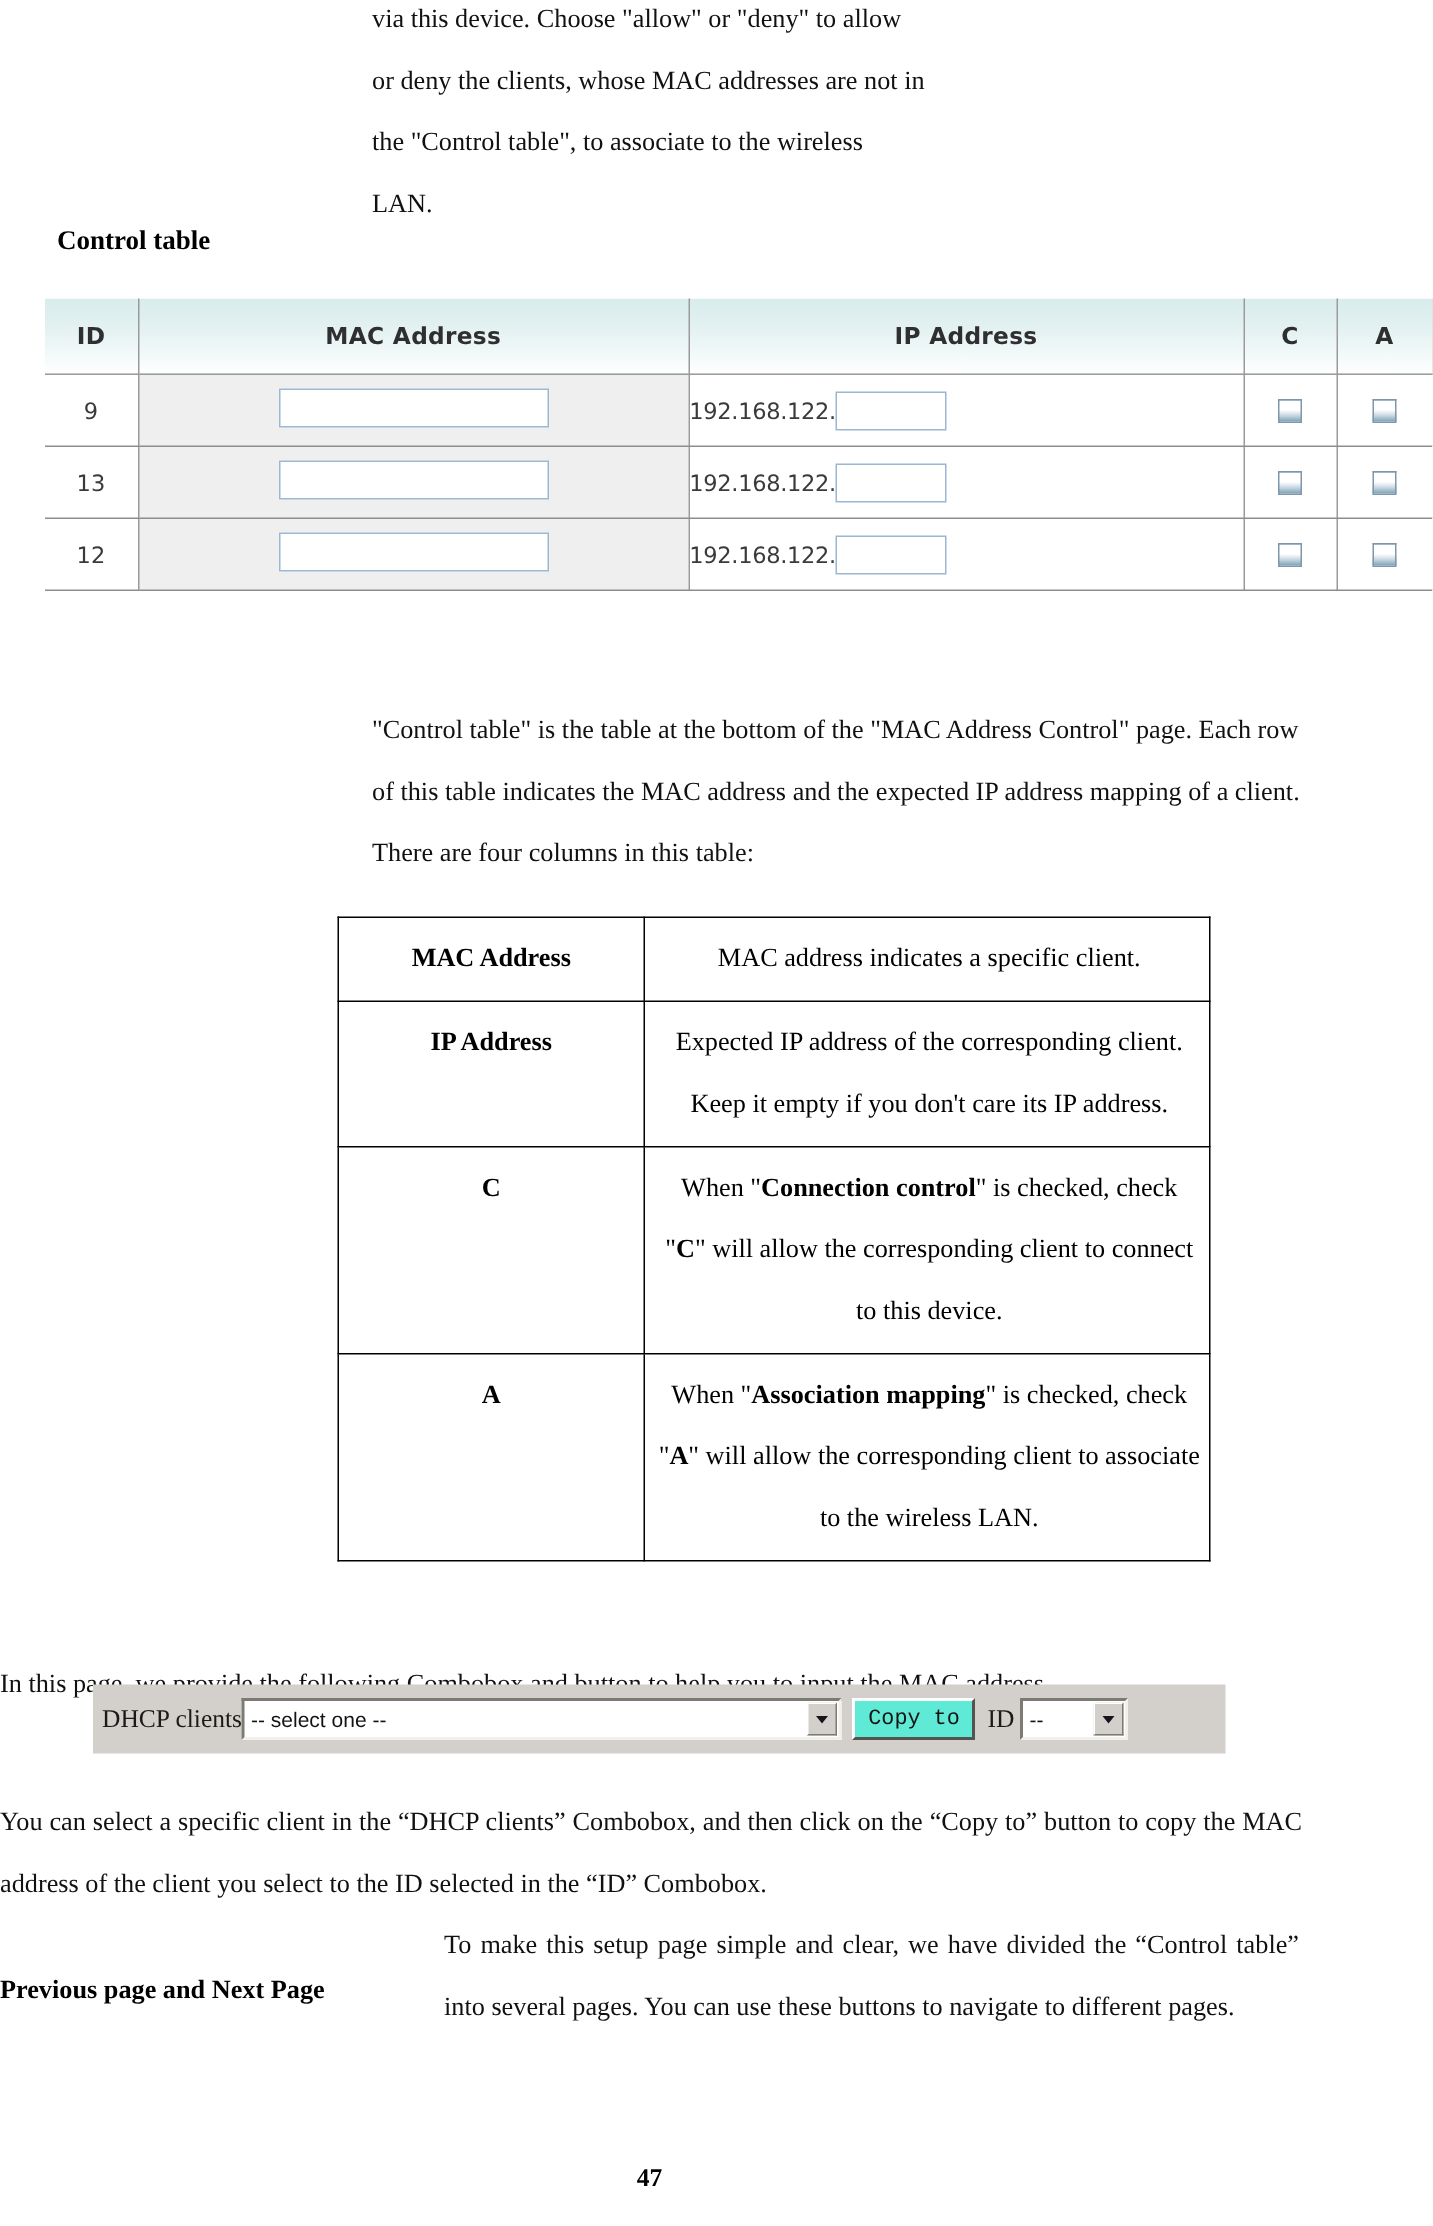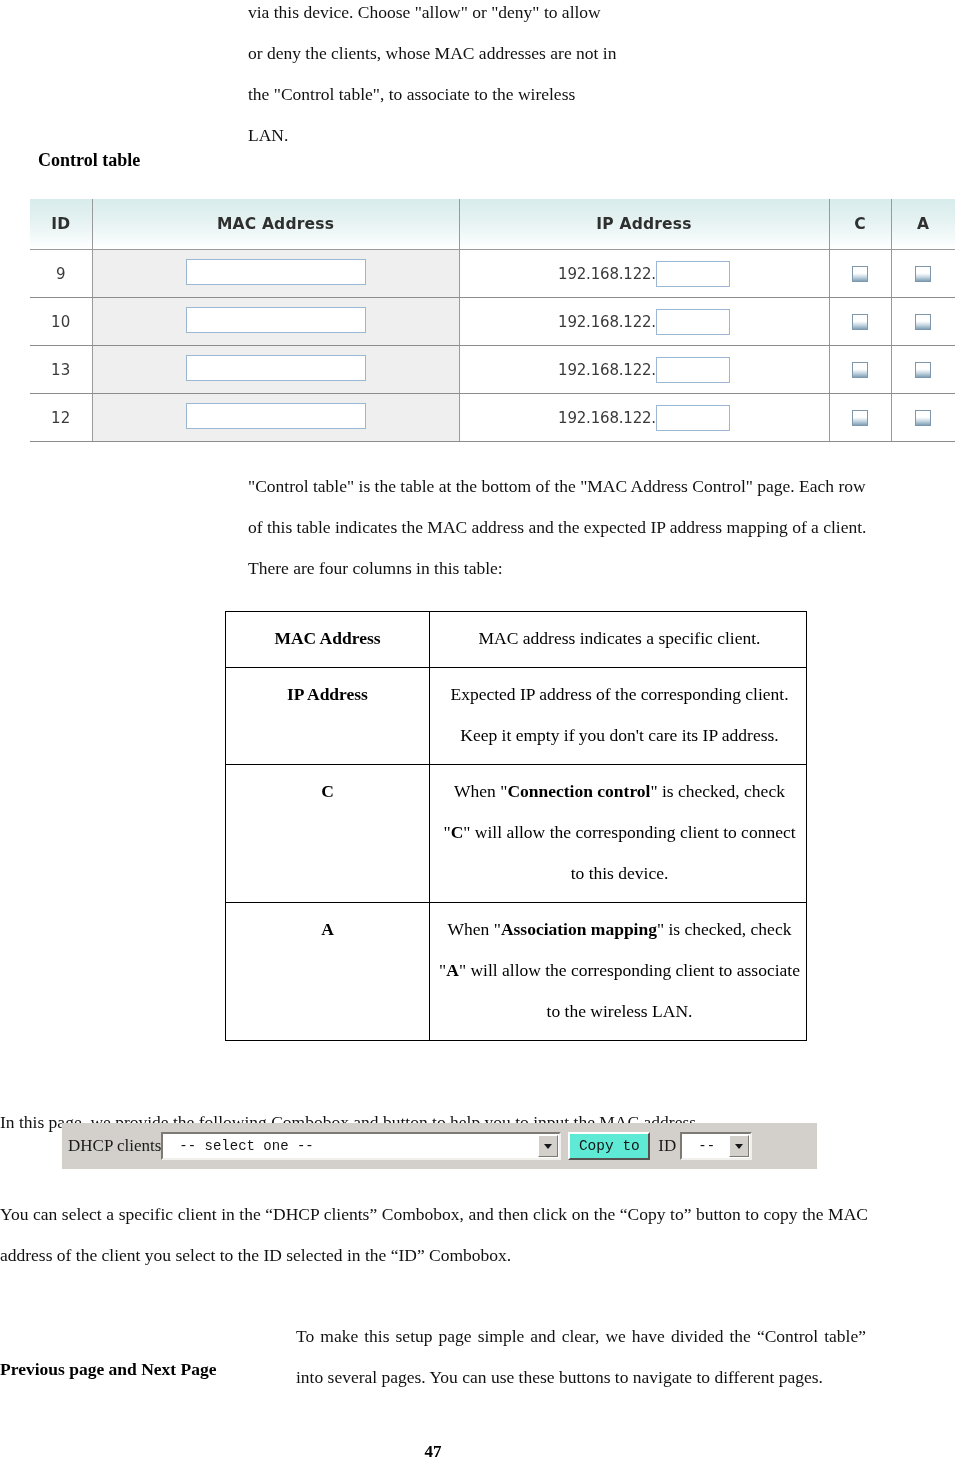--- a/index.html
+++ b/index.html
@@ -102,21 +102,20 @@
     background: #ffffff;
     height: 26px;
     box-sizing: border-box;
   }
   .mac-input { width: 180px; }
   .ip-input  { width: 74px; vertical-align: middle; }
 
   .ip-wrap {
     display: flex;
     align-items: center;
-    justify-content: center;
     gap: 0px;
     height: 100%;
   }
   .ip-prefix {
     font-family: "DejaVu Sans", "Liberation Sans", sans-serif;
     font-size: 15px;
     color: #3a3a3a;
     letter-spacing: -0.2px;
   }
 
@@ -199,22 +198,22 @@
     background: #ffffff;
     border: 2px solid;
     border-color: #7d7a74 #f2f0ec #f2f0ec #7d7a74;
     height: 28px;
     box-sizing: border-box;
   }
   .combo .combo-value {
     flex: 1;
     display: flex;
     align-items: center;
-    padding-left: 16px;
-    font-family: Liberation Mono, monospace;
+    padding-left: 4px;
+    font-family: Liberation Sans, sans-serif;
     font-size: 14px;
     color: #141414;
     white-space: nowrap;
     overflow: hidden;
   }
   .combo .combo-arrow {
     width: 20px;
     background: #d3d0cb;
     border: 1.5px solid;
     border-color: #ffffff #7d7a74 #7d7a74 #ffffff;
@@ -266,25 +265,24 @@
     text-justify: inter-word;
   }
 
   
   #prevnext-label {
     left: 0px;
     top: 1316px;
     font-size: 17.5px;
     font-weight: bold;
     font-family: "Liberation Serif", "DejaVu Serif", serif;
-    margin-top: 43px;
   }
   #prevnext-body {
     left: 296px;
-    top: 1316px;
+    top: 1276px;
     width: 570px;
     text-align: justify;
     text-justify: inter-word;
   }
 
   
   #page-number {
     left: 0px;
     top: 1442px;
     width: 866px;
@@ -315,32 +313,20 @@
         <th>ID</th>
         <th>MAC Address</th>
         <th>IP Address</th>
         <th>C</th>
         <th class="last-col">A</th>
       </tr>
     </thead>
     <tbody id="mac-table-body">
         <tr>
           <td>9</td>
-          <td class="mac-cell"><span class="text-input mac-input"></span></td>
-          <td>
-            <div class="ip-wrap">
-              <span class="ip-prefix">192.168.122.</span>
-              <span class="text-input ip-input"></span>
-            </div>
-          </td>
-          <td><span class="checkbox-widget"></span></td>
-          <td class="last-col"><span class="checkbox-widget"></span></td>
-        </tr>
-        <tr>
-          <td>10</td>
           <td class="mac-cell"><span class="text-input mac-input"></span></td>
           <td>
             <div class="ip-wrap">
               <span class="ip-prefix">192.168.122.</span>
               <span class="text-input ip-input"></span>
             </div>
           </td>
           <td><span class="checkbox-widget"></span></td>
           <td class="last-col"><span class="checkbox-widget"></span></td>
         </tr>

